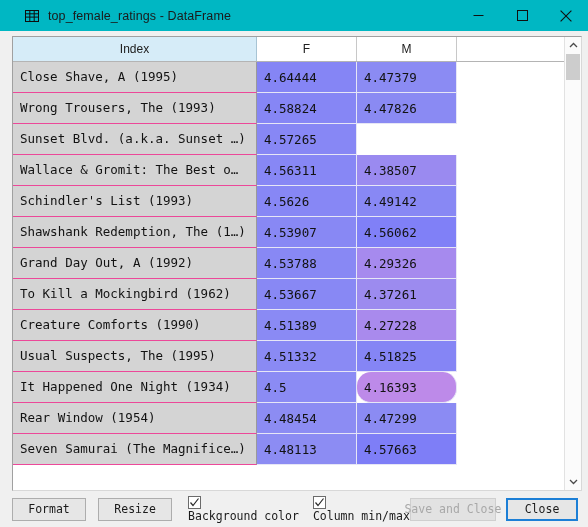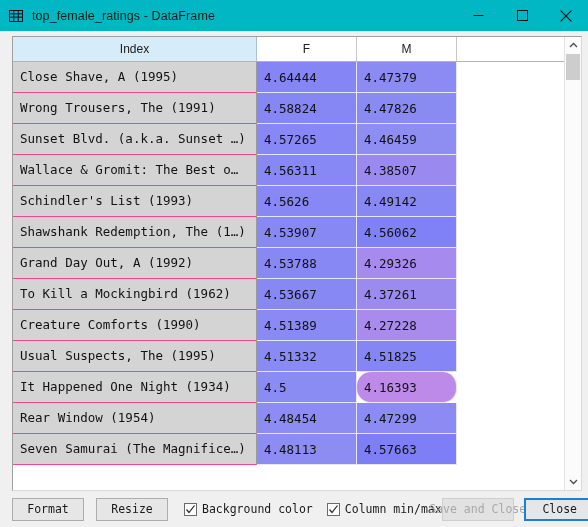--- a/index.html
+++ b/index.html
@@ -21,21 +21,21 @@
     position: relative;
   }
 
   
   .titlebar {
     height: 31px;
     min-height: 31px;
     background: #00b7c3;
     display: flex;
     align-items: center;
-    padding-left: 8px;
+    padding-left: 24px;
     color: #111;
   }
   .tb-icon {
     width: 16px;
     height: 16px;
     margin-right: 8px;
     display: block;
     flex: 0 0 auto;
   }
   .tb-title {
@@ -216,23 +216,24 @@
     width: 96px;
   }
   .btn.primary {
     border: 2px solid #1c7fd6;
     background: #e6e6e6;
     width: 78px;
     margin-left: 10px;
   }
   .chk {
     display: flex;
-    align-items: flex-end;
+    align-items: flex-start;
     margin-left: 16px;
     white-space: nowrap;
+    flex-direction: column;
   }
   .chk.second { margin-left: 14px; }
   .chkbox {
     width: 13px;
     height: 13px;
     border: 1px solid #6b6b6b;
     background: #ffffff;
     margin-right: 5px;
     flex: 0 0 13px;
     display: flex;
@@ -294,29 +295,28 @@
       </div>
 
       <div class="body" id="tbody">
           <div class="row">
             <div class="cell idx">Close Shave, A (1995)</div>
             <div class="cell val" style="background: rgb(133, 133, 245);">4.64444</div>
             <div class="cell val" style="background: rgb(139, 139, 243);">4.47379</div>
             <div class="cell pad"></div>
           </div>
           <div class="row">
-            <div class="cell idx">Wrong Trousers, The (1991)</div>
+            <div class="cell idx">Wrong Trousers, The (1993)</div>
             <div class="cell val" style="background: rgb(134, 134, 245);">4.58824</div>
             <div class="cell val" style="background: rgb(138, 138, 243);">4.47826</div>
             <div class="cell pad"></div>
           </div>
           <div class="row">
             <div class="cell idx">Sunset Blvd. (a.k.a. Sunset …)</div>
             <div class="cell val" style="background: rgb(135, 135, 245);">4.57265</div>
-            <div class="cell val" style="background: rgb(141, 141, 242);">4.46459</div>
             <div class="cell pad"></div>
           </div>
           <div class="row">
             <div class="cell idx">Wallace &amp; Gromit: The Best o…</div>
             <div class="cell val" style="background: rgb(135, 135, 245);">4.56311</div>
             <div class="cell val" style="background: rgb(154, 138, 240);">4.38507</div>
             <div class="cell pad"></div>
           </div>
           <div class="row">
             <div class="cell idx">Schindler's List (1993)</div>

